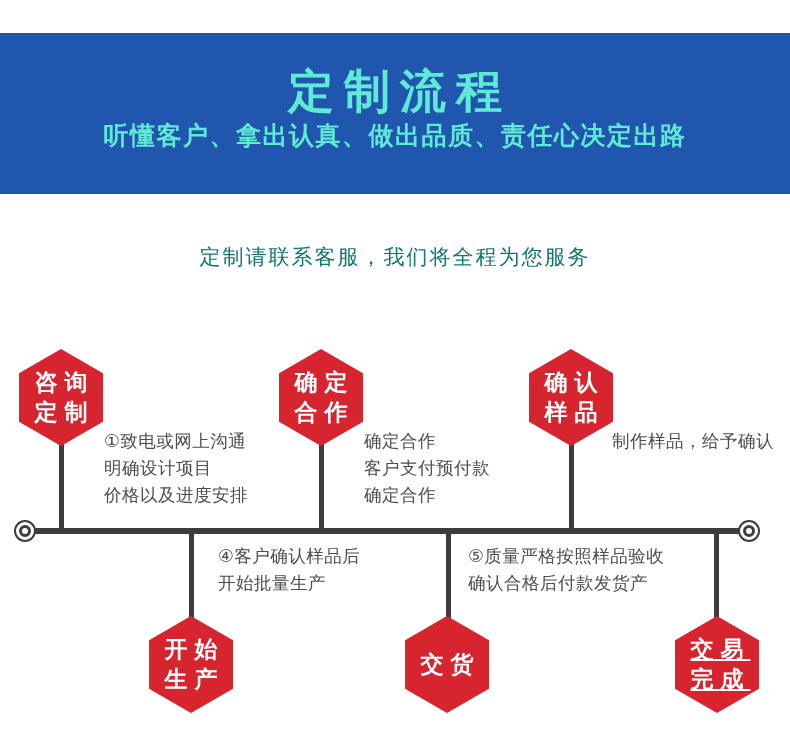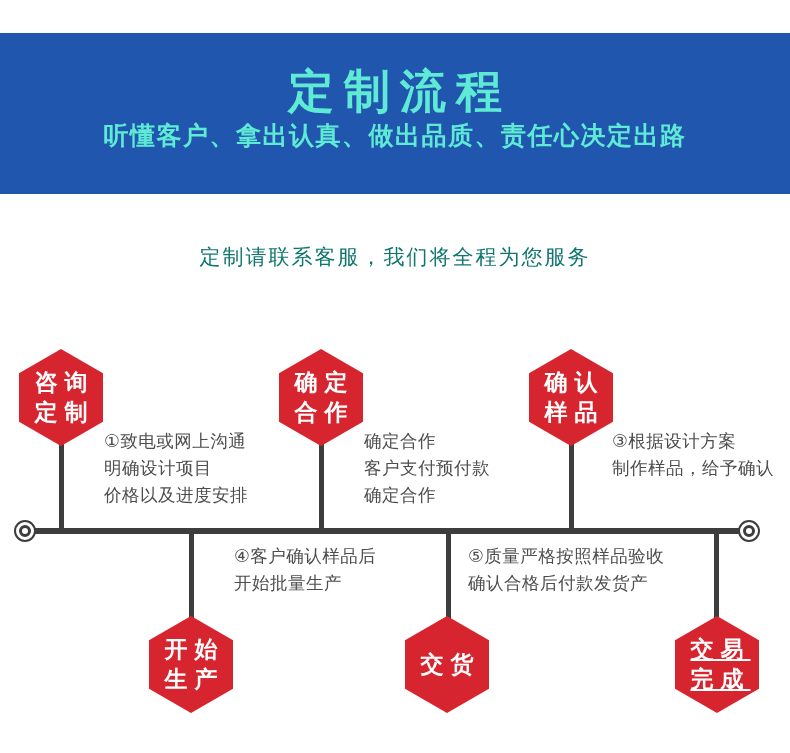--- a/index.html
+++ b/index.html
@@ -119,21 +119,21 @@
     position: absolute;
     font-size: 17.5px;
     line-height: 27px;
     color: #4d4d4d;
     letter-spacing: 0.5px;
     white-space: nowrap;
   }
   .d1 { left: 104px; top: 412px; }
   .d2 { left: 364px; top: 412px; }
   .d3 { left: 612px; top: 412px; }
-  .d4 { left: 218px; top: 527px; margin-left: 16px; }
+  .d4 { left: 218px; top: 527px; }
   .d5 { left: 468px; top: 527px; }
 </style>
 </head>
 <body>
 
 <div class="canvas">
 
   <header class="banner">
     <div class="banner-title">定制流程</div>
     <div class="banner-subtitle">听懂客户、拿出认真、做出品质、责任心决定出路</div>
@@ -186,21 +186,20 @@
       <div>①致电或网上沟通</div>
       <div>明确设计项目</div>
       <div>价格以及进度安排</div>
     </div>
     <div class="desc d2">
       <div>确定合作</div>
       <div>客户支付预付款</div>
       <div>确定合作</div>
     </div>
     <div class="desc d3">
-      <div>③根据设计方案</div>
       <div>制作样品，给予确认</div>
     </div>
     <div class="desc d4">
       <div>④客户确认样品后</div>
       <div>开始批量生产</div>
     </div>
     <div class="desc d5">
       <div>⑤质量严格按照样品验收</div>
       <div>确认合格后付款发货产</div>
     </div>

